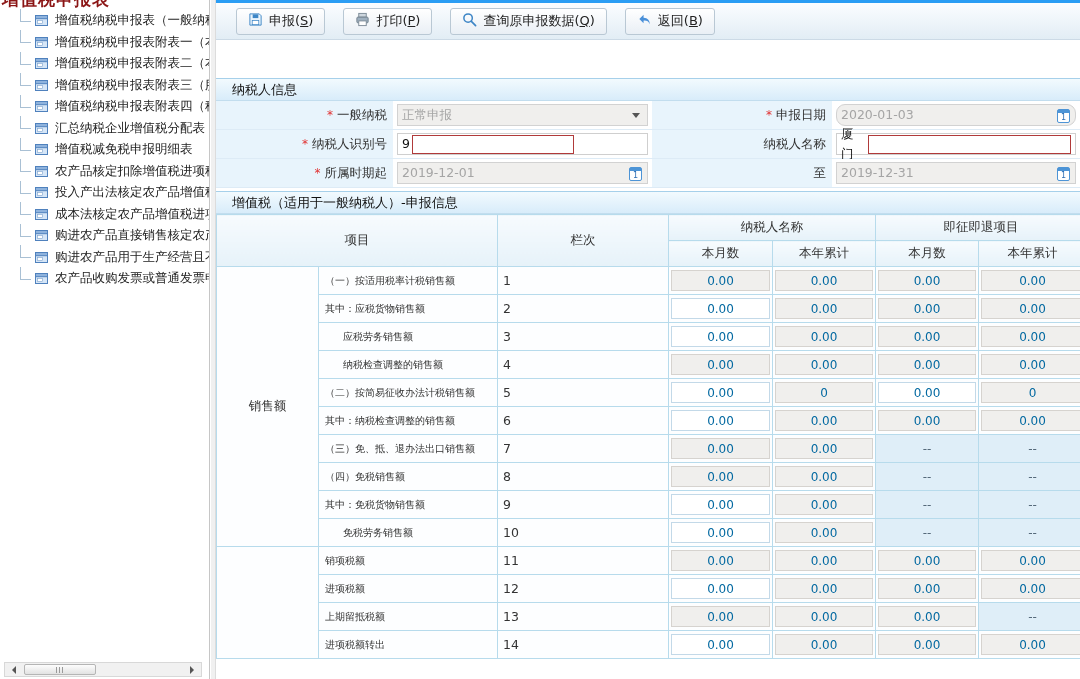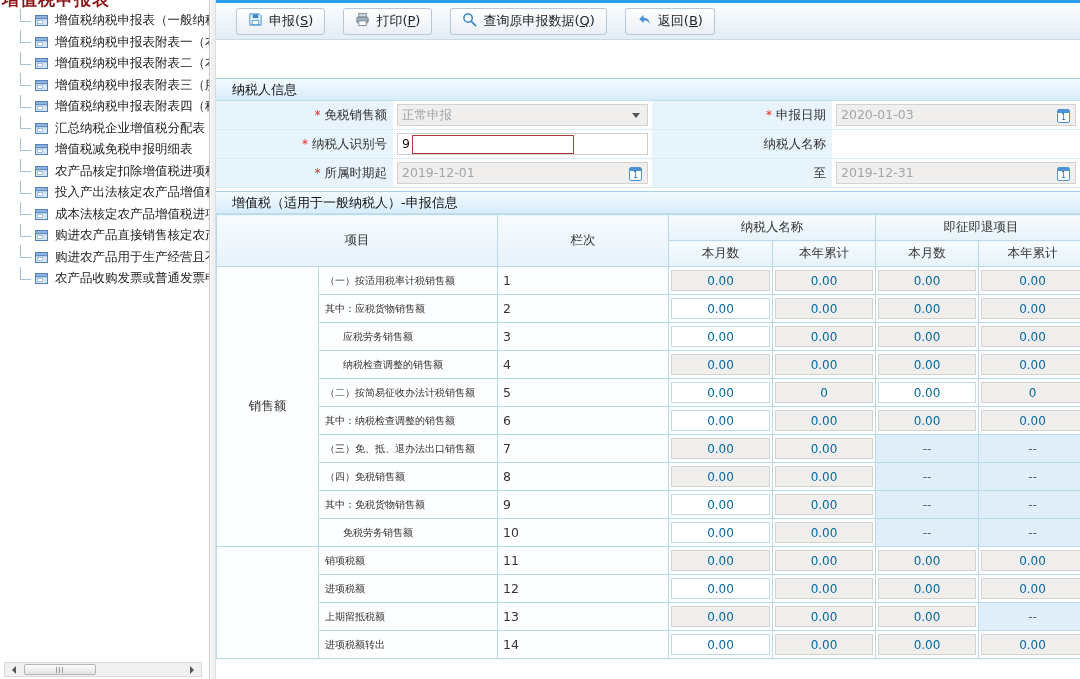--- a/index.html
+++ b/index.html
@@ -315,53 +315,59 @@
 
     <div class="sec-hd">
       <span>纳税人信息</span>
       <span class="chev"></span>
     </div>
 
     <div class="form">
       <div class="frow">
         <div class="flabel l">
           <span class="star">*</span>
-          <span>免税销售额</span>
+          <span>一般纳税</span>
         </div>
         <div class="fcell l">
           <div class="inp dis">
             <span>正常申报</span>
             <span class="dd-arrow"></span>
           </div>
         </div>
         <div class="flabel r">
           <span class="star">*</span>
           <span>申报日期</span>
         </div>
         <div class="fcell r">
-          <div class="inp dis" style="padding-right:28px;">
+          <div class="inp dis" style="padding-right:28px;border-radius:9px;">
             <span>2020-01-03</span>
             <span class="cal"></span>
           </div>
         </div>
       </div>
       <div class="frow">
         <div class="flabel l">
           <span class="star">*</span>
           <span>纳税人识别号</span>
         </div>
         <div class="fcell l">
           <div class="inp edit">
             <span>9</span>
             <span class="redact id"></span>
           </div>
         </div>
         <div class="flabel r">
           <span class="star"></span>
           <span>纳税人名称</span>
+        </div>
+        <div class="fcell r">
+          <div class="inp edit">
+            <span>厦门</span>
+            <span class="redact name"></span>
+          </div>
         </div>
       </div>
       <div class="frow">
         <div class="flabel l">
           <span class="star">*</span>
           <span>所属时期起</span>
         </div>
         <div class="fcell l">
           <div class="inp dis" style="padding-right:28px;">
             <span>2019-12-01</span>

